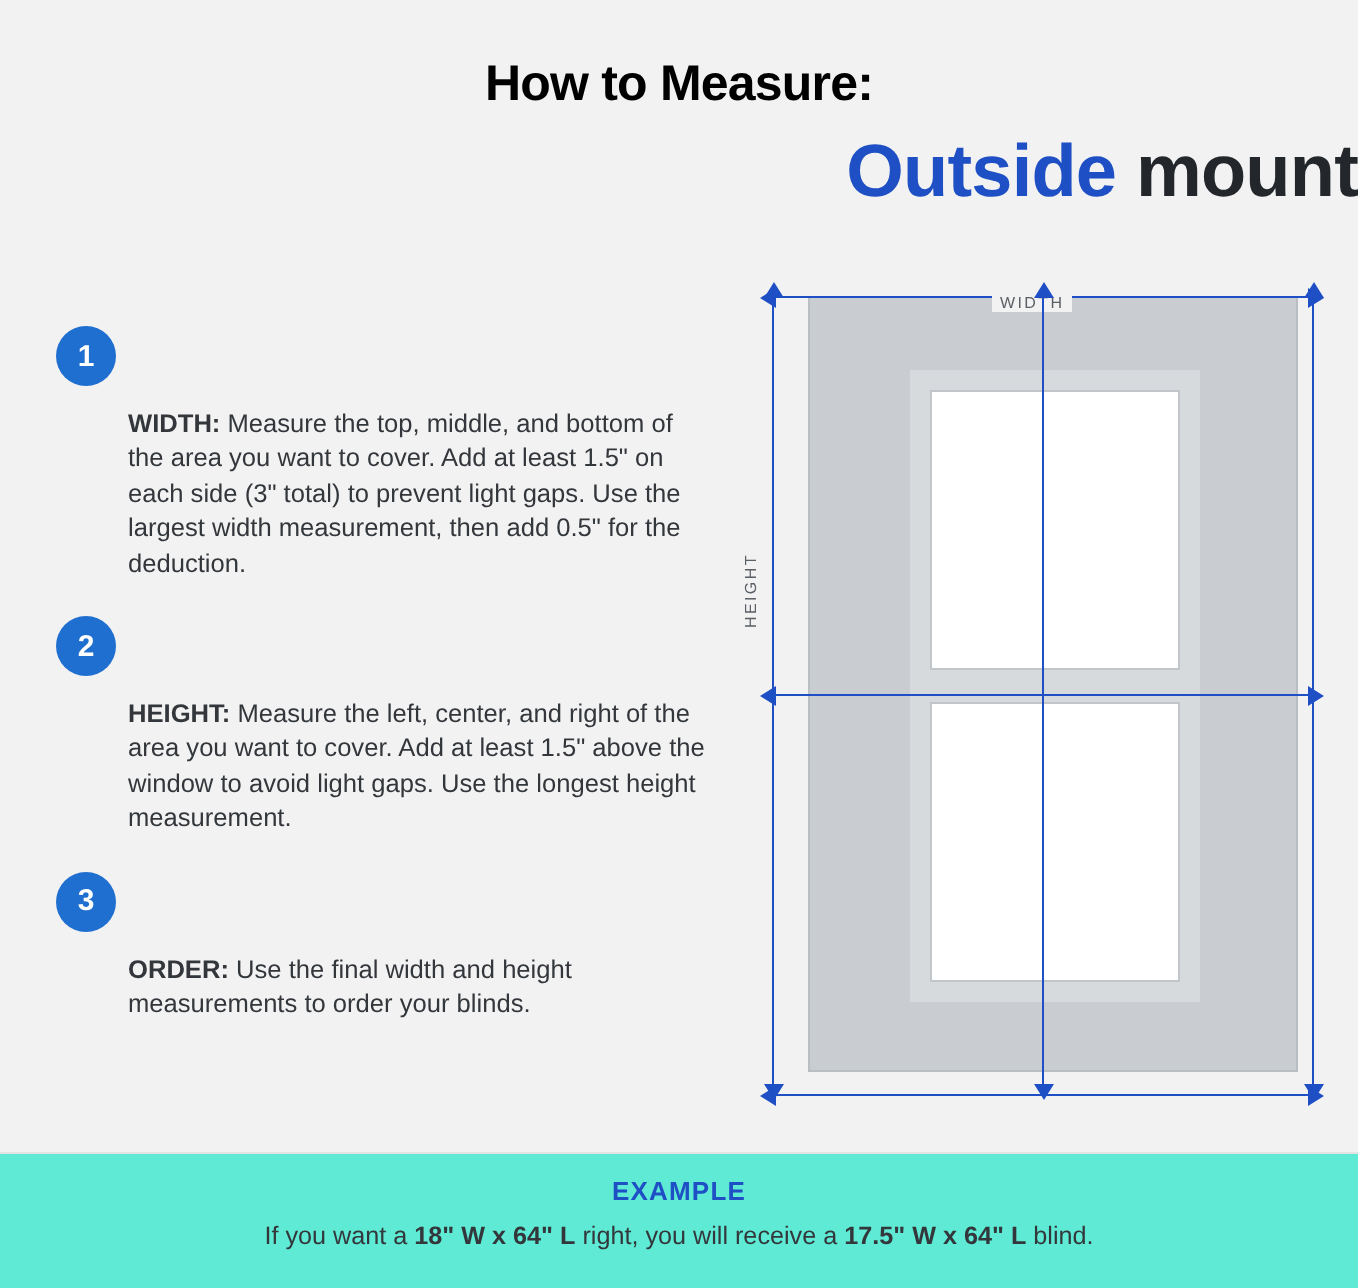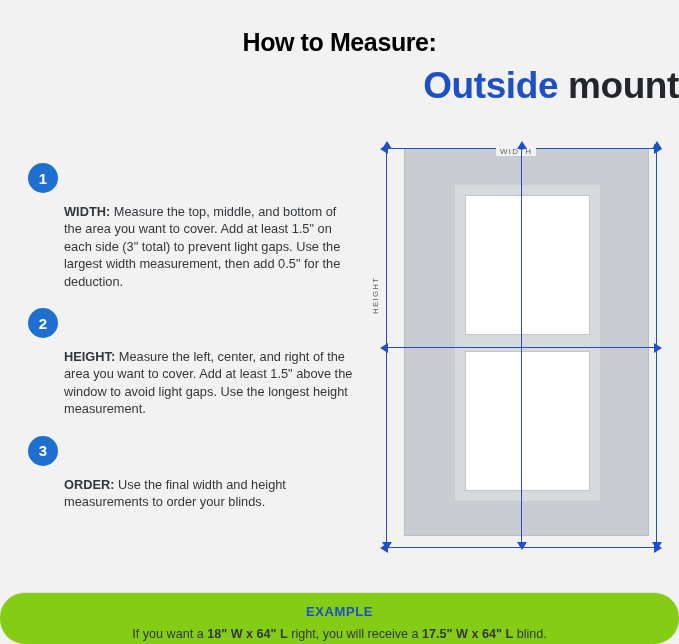--- a/index.html
+++ b/index.html
@@ -183,27 +183,26 @@
     top: 182px;
     transform: rotate(-90deg);
     transform-origin: left top;
   }
   
   .footer {
     position: absolute;
     left: 0;
     bottom: 0;
     width: 679px;
-    background: #84cc16;
+    background: #5eead4;
     border-top: 1px solid #e3e3e3;
-    height: 52px;
+    height: 68px;
     text-align: center;
     padding-top: 11px;
     box-sizing: border-box;
-    border-radius: 25px;
   }
   .footer-title {
     font-size: 13px;
     font-weight: bold;
     color: #1f4fc4;
     letter-spacing: 0.6px;
   }
   .footer-text {
     font-size: 12.6px;
     color: #33373b;

